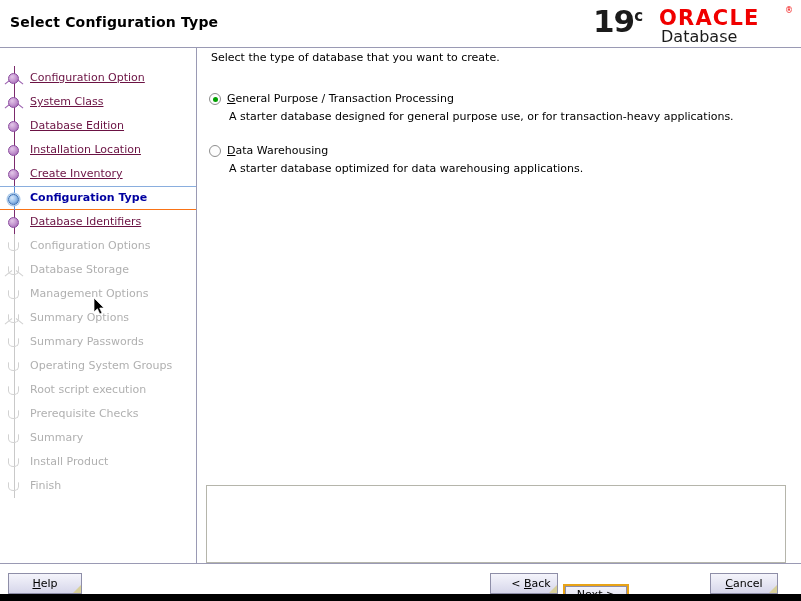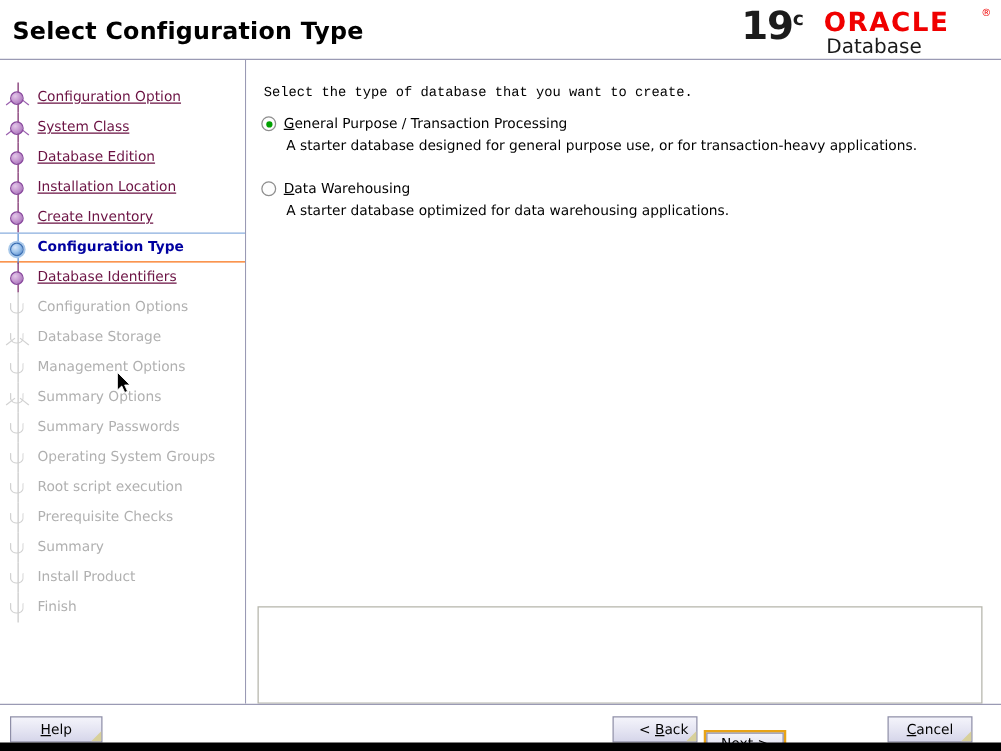--- a/index.html
+++ b/index.html
@@ -23,21 +23,21 @@
   
   #header {
     position: absolute;
     left: 0; top: 0;
     width: 801px; height: 48px;
     background: #ffffff;
   }
   #page-title {
     position: absolute;
     left: 10px; top: 14px;
-    font-size: 19px;
+    font-size: 14px;
     font-weight: bold;
     color: #000000;
     letter-spacing: 0.2px;
   }
   #oracle-logo {
     position: absolute;
     right: 8px; top: 2px;
     width: 200px; height: 44px;
   }
   #logo-19c {
@@ -192,24 +192,23 @@
 
   
   #content {
     position: absolute;
     left: 197px; top: 0;
     width: 604px; height: 515px;
     background: #ffffff;
   }
   #content-intro {
     position: absolute;
-    left: 14px; top: 21px;
-    font-size: 11px;
-    color: #000000;
-    font-family: Liberation Mono, monospace;
+    left: 14px; top: 3px;
+    font-size: 11px;
+    color: #000000;
   }
   .radio-row {
     position: absolute;
     left: 12px;
     height: 17px;
   }
   .radio-mark {
     position: absolute;
     left: 0; top: 2px;
     width: 12px; height: 12px;

